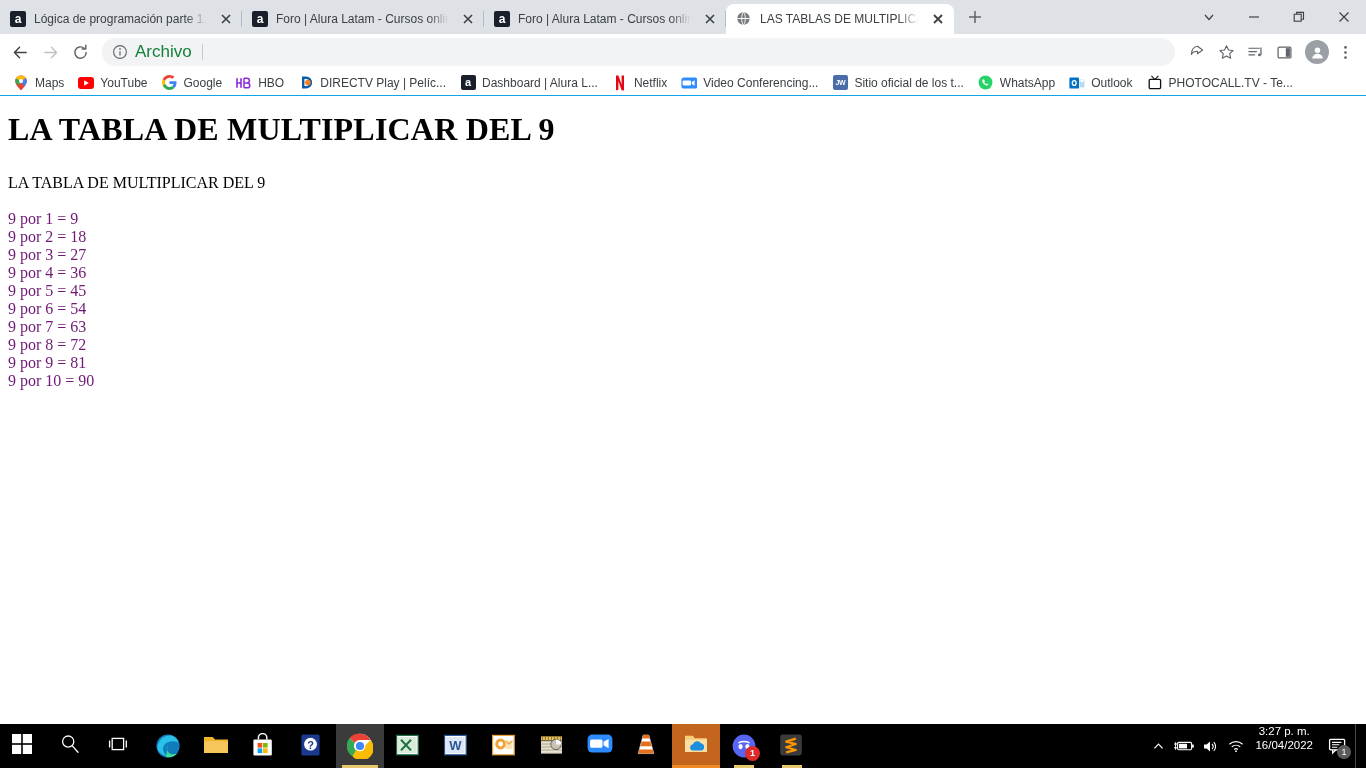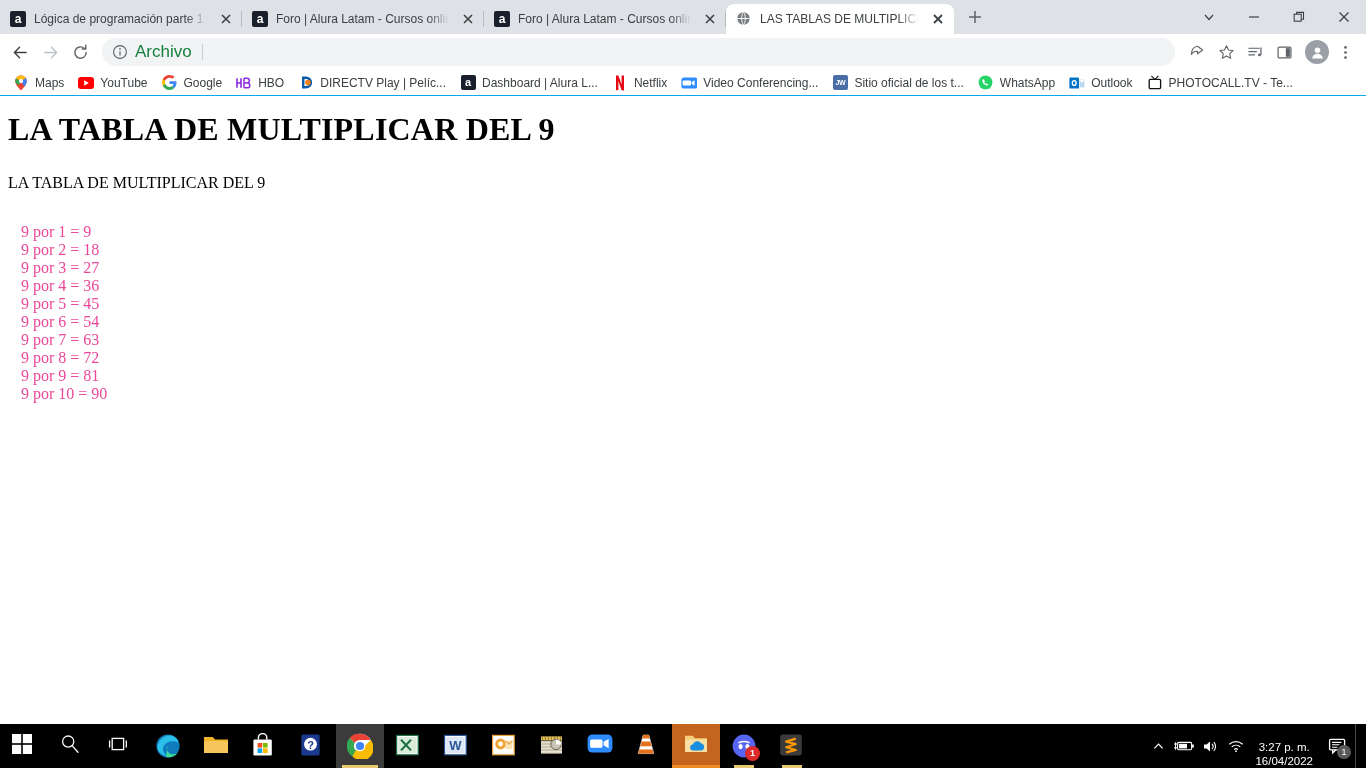--- a/index.html
+++ b/index.html
@@ -124,22 +124,22 @@
   .page h1 {
     font-family:"Liberation Serif", serif; font-weight:bold;
     font-size:32px; margin:0; padding:15px 0 0 8px; color:#000;
     letter-spacing:0.2px;
   }
   .page .subtitle {
     font-family:"Liberation Serif", serif; font-size:16px; color:#000;
     padding:26px 0 0 8px; margin:0;
   }
   .page .rows {
-    font-family:"Liberation Serif", serif; font-size:16px; color:#ec4899;
-    padding:18px 0 0 8px; margin:13px; line-height:18px;
+    font-family:"Liberation Serif", serif; font-size:16px; color:#701a75;
+    padding:18px 0 0 8px; margin:0; line-height:18px;
   }
   .page .rows div { white-space:pre; }
 
   
   .taskbar {
     position:absolute; left:0; top:724px; width:1366px; height:44px;
     background:#000000; display:flex; align-items:center;
   }
   .tb-left { display:flex; align-items:center; height:44px; }
   .tbitem {
@@ -157,21 +157,21 @@
   .tbitem.run-discord:after, .tbitem.run-sublime:after {
     content:""; position:absolute; left:14px; right:14px; bottom:0; height:3px; background:#e6c86e;
   }
   .tbicon-img { width:26px; height:26px; position:relative; }
   .badge {
     position:absolute; right:-3px; bottom:-2px; width:15px; height:15px;
     background:#e02b2b; border-radius:50%; color:#fff; font-size:9px;
     line-height:15px; text-align:center; font-weight:700;
   }
   .tb-right {
-    margin-left:auto; display:flex; align-items:flex-end; height:44px; padding-right:4px;
+    margin-left:auto; display:flex; align-items:flex-start; height:44px; padding-right:4px;
   }
   .tray { width:26px; height:44px; display:flex; align-items:center; justify-content:center; color:#ffffff; }
   .clock {
     color:#ffffff; font-size:11.5px; line-height:14px; text-align:center;
     padding:0 8px 0 6px; font-family:"Liberation Sans", sans-serif;
   }
   .notif { width:34px; height:44px; display:flex; align-items:center; justify-content:center; position:relative; color:#fff; }
   .notif .nbadge {
     position:absolute; right:4px; bottom:9px; width:14px; height:14px; border-radius:50%;
     background:#5b5b5b; color:#fff; font-size:9px; line-height:14px; text-align:center;

